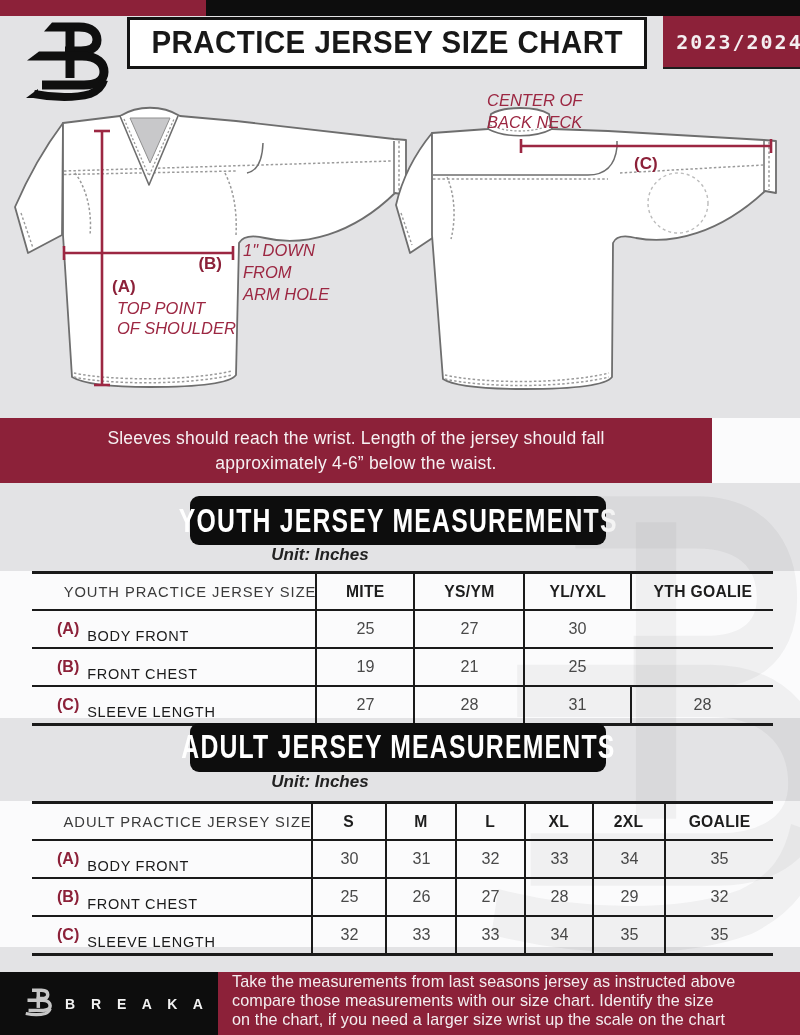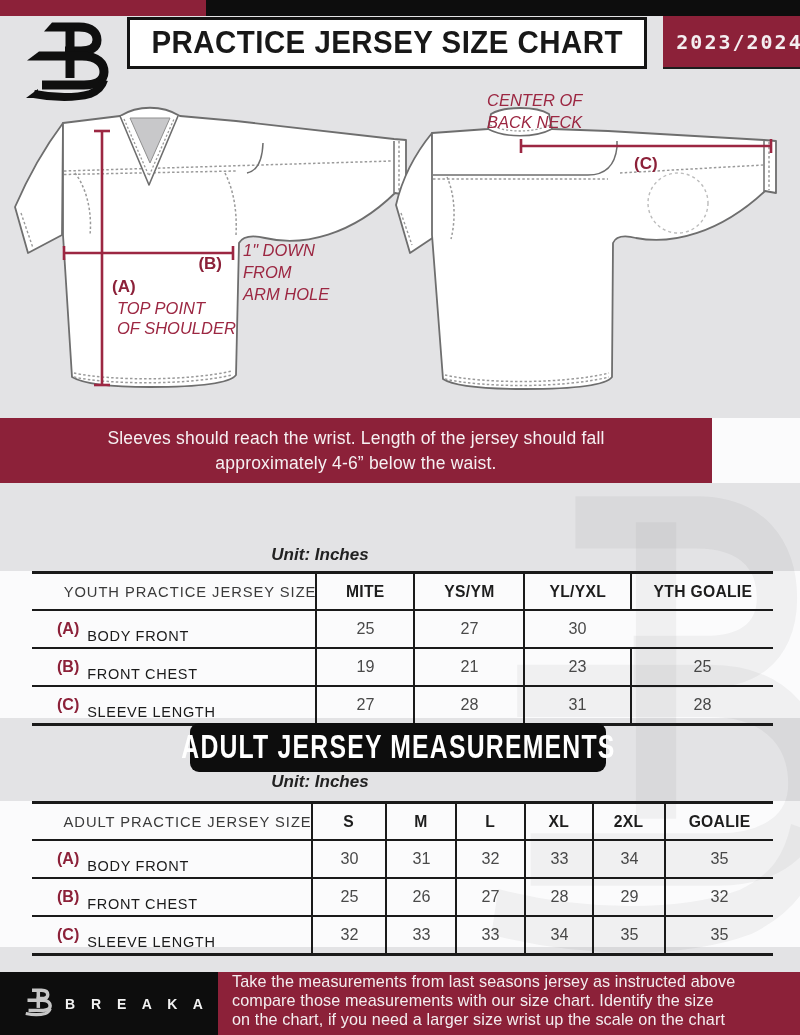--- a/index.html
+++ b/index.html
@@ -177,20 +177,23 @@
     <text class="note" x="487" y="21">CENTER OF</text>
     <text class="note" x="487" y="43">BACK NECK</text>
   </svg>
 
   <div class="abs banner">
     <div>Sleeves should reach the wrist. Length of the jersey should fall</div>
     <div>approximately 4-6” below the waist.</div>
   </div>
 
   <div class="abs band1"></div>
+  <div class="abs pill pill-youth">
+    <span>YOUTH JERSEY MEASUREMENTS</span>
+  </div>
   <div class="abs unit unit-youth">Unit: Inches</div>
 
   <div class="abs mtable youth-table">
     <div class="tr hdr">
       <div class="td lblcell">
           <span>YOUTH PRACTICE JERSEY SIZE</span>
         </div>
       <div class="td">
           <span>MITE</span>
         </div>
@@ -222,23 +225,20 @@
     <div class="tr">
       <div class="td lblcell">
           <span class="rowkey">(B)</span>
           <span class="rowlbl">FRONT CHEST</span>
         </div>
       <div class="td">
           <span class="val">19</span>
         </div>
       <div class="td">
           <span class="val">21</span>
-        </div>
-      <div class="td">
-          <span class="val">23</span>
         </div>
       <div class="td">
           <span class="val">25</span>
         </div>
     </div>
     <div class="tr">
       <div class="td lblcell">
           <span class="rowkey">(C)</span>
           <span class="rowlbl">SLEEVE LENGTH</span>
         </div>

